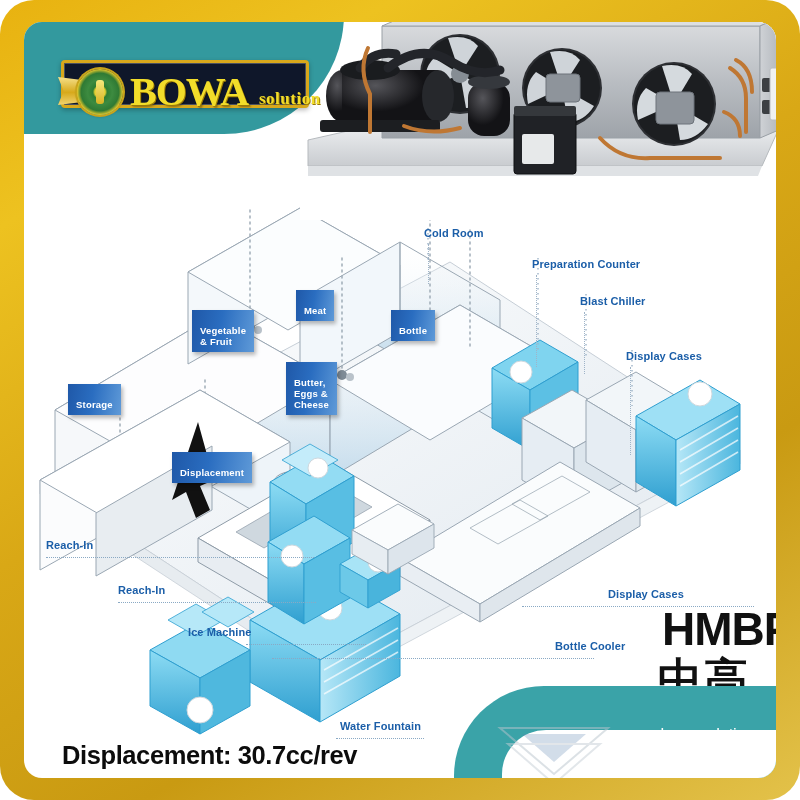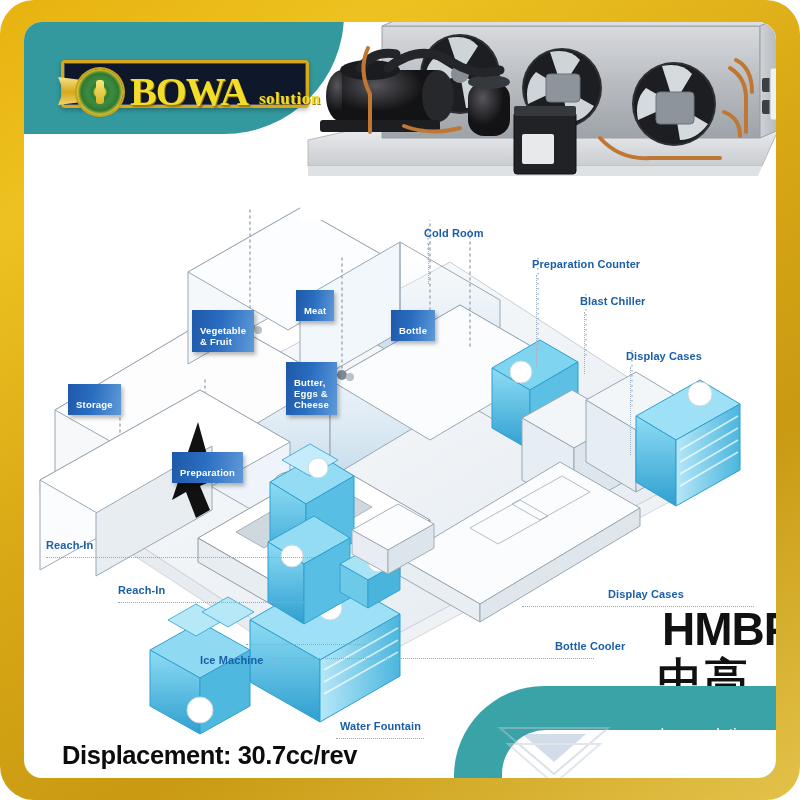--- a/index.html
+++ b/index.html
@@ -448,21 +448,21 @@
       <span>Vegetable
 &amp; Fruit</span>
     </div>
     <div class="tag" style="left:367px;top:288px;">
       <span>Bottle</span>
     </div>
     <div class="tag" style="left:44px;top:362px;text-align:right;">
       <span>Storage</span>
     </div>
     <div class="tag" style="left:148px;top:430px;">
-      <span>Preparation</span>
+      <span>Displacement</span>
     </div>
 
     <div class="callout" style="left:400px;top:205px;">
       <span>Cold Room</span>
     </div>
     <div class="leader" style="left:404px;top:222px;width:0;height:40px;border-bottom:none;border-left:1.6px dotted #9fb4c8;"></div>
 
     <div class="callout" style="left:508px;top:236px;">
       <span>Preparation Counter</span>
     </div>
@@ -491,21 +491,21 @@
     <div class="callout" style="left:22px;top:517px;">
       <span>Reach-In</span>
     </div>
     <div class="leader" style="left:22px;top:535px;width:268px;"></div>
 
     <div class="callout" style="left:94px;top:562px;">
       <span>Reach-In</span>
     </div>
     <div class="leader" style="left:94px;top:580px;width:198px;"></div>
 
-    <div class="callout" style="left:176px;top:604px;margin-top:28px;">
+    <div class="callout" style="left:164px;top:604px;">
       <span>Ice Machine</span>
     </div>
     <div class="leader" style="left:222px;top:622px;width:120px;"></div>
 
     <div class="callout" style="left:316px;top:698px;">
       <span>Water Fountain</span>
     </div>
     <div class="leader" style="left:312px;top:716px;width:88px;"></div>
 
     <div class="hmbp">HMBP</div>

